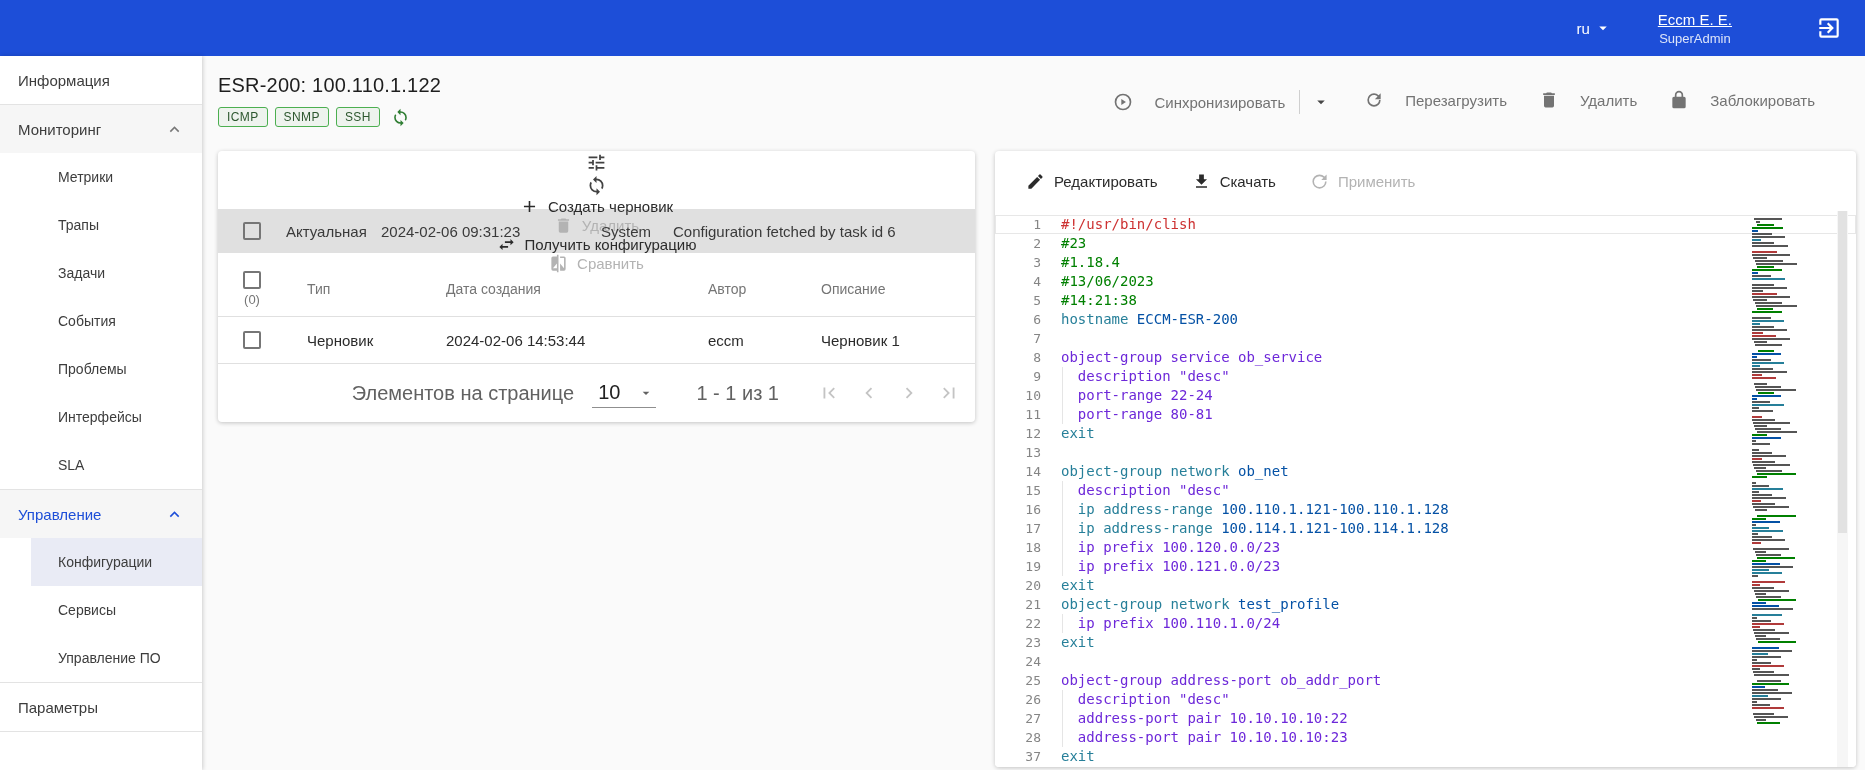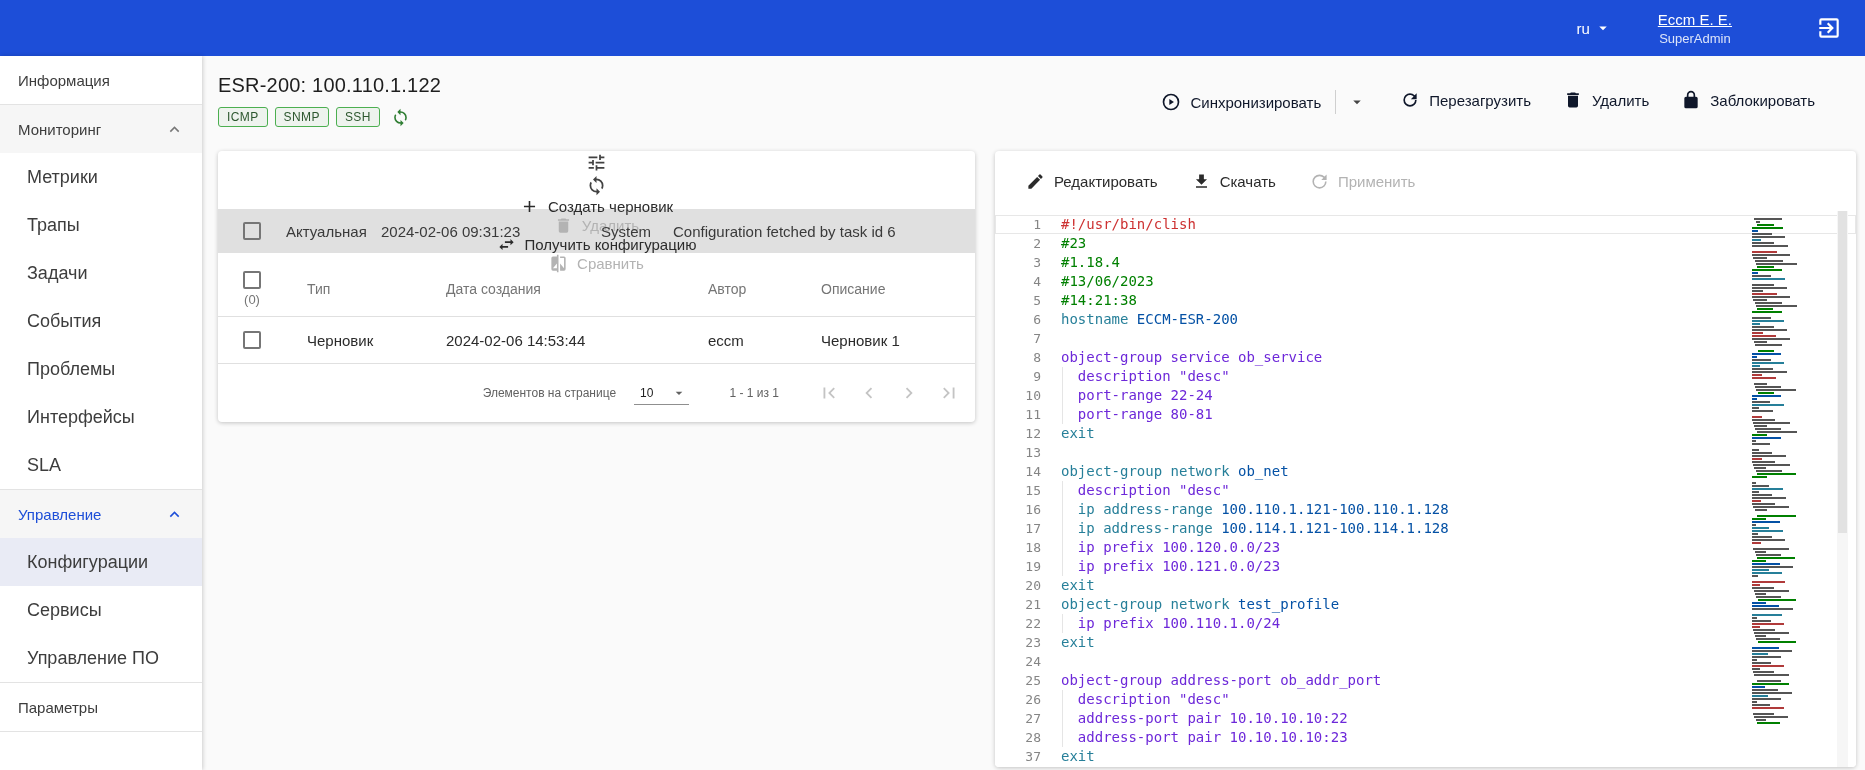--- a/index.html
+++ b/index.html
@@ -18,36 +18,36 @@
   .logout-btn svg { width:26px; height:26px; fill:#fff; }
 
   
   .shell { flex:1; display:flex; min-height:0; }
   .sidebar { width:202px; background:#fff; box-shadow:1px 0 4px rgba(0,0,0,.18); z-index:2; flex:none; }
   .side-item, .side-group-header { height:48px; display:flex; align-items:center; justify-content:space-between; padding:0 18px; font-size:15px; color:#3d3d3d; cursor:pointer; }
   .side-group-header { background:#f6f6f6; }
   .side-group-header.active .grp-label { color:var(--primary,#1d4ed8); }
   .side-group-header .chevron svg { width:19px; height:19px; fill:#777; display:block; }
   .side-group-header.active .chevron svg { fill:var(--primary,#1d4ed8); }
-  .side-subitem { height:48px; display:flex; align-items:center; padding-left:27px; font-size:18px; color:#3d3d3d; cursor:pointer; }
+  .side-subitem { height:48px; display:flex; align-items:center; padding-left:27px; font-size:14px; color:#3d3d3d; cursor:pointer;margin-left:31px; }
   .side-subitem.selected { background:#e9ebf5; }
   .side-divider { height:1px; background:#e3e3e3; }
 
   .main { flex:1; min-width:0; display:flex; flex-direction:column; }
 
   
   .page-header { display:flex; justify-content:space-between; padding:18px 50px 0 16px; flex:none; }
   .page-title { font-size:20px; font-weight:500; color:#1e1e1e; margin:0 0 10px; letter-spacing:.2px; }
   .badge-row { display:flex; align-items:center; gap:11px; }
   .badges { display:flex; gap:7px; }
   .badge { font-size:12px; font-weight:500; color:#2c572e; background:#eef3ee; border:1px solid var(--badge-green,#4caf50); border-radius:3px; padding:2px 8px; letter-spacing:.4px; }
   .badge-refresh { display:grid; place-items:center; cursor:pointer; }
   .badge-refresh svg { width:19px; height:19px; fill:#2e7d32; }
   .ph-actions { display:flex; align-items:flex-start; gap:32px; padding-top:16px; }
-  .action-btn { display:flex; align-items:center; gap:9px; background:none; border:none; font-family:"Liberation Sans",sans-serif; font-size:15px; font-weight:500; color:#0f172a; cursor:pointer; padding:0; }
+  .action-btn { display:flex; align-items:center; gap:21px; background:none; border:none; font-family:"Liberation Sans",sans-serif; font-size:15px; font-weight:500; color:#737373; cursor:pointer; padding:0; }
   .action-btn svg { width:20px; height:20px; }
   .sync-group { display:flex; align-items:center; }
   .sync-caret { background:none; border:none; border-left:1px solid #cfcfcf; margin-left:14px; padding:3px 2px 3px 12px; cursor:pointer; }
   .sync-caret svg { width:18px; height:18px; fill:#454545; display:block; }
 
   
   .content { flex:1; display:flex; gap:20px; padding:24px 9px 0 16px; min-height:0; align-items:flex-start; }
   .card { background:#fff; border-radius:4px; box-shadow:0 1px 4px rgba(0,0,0,.22); }
 
   
@@ -59,21 +59,21 @@
   .tb-btn svg { width:19px; height:19px; fill:currentColor; flex:none; }
   .tb-btn.disabled { color:#b3b3b3; cursor:default; }
   .actual-row { display:grid; grid-template-columns:68px 95px 220px 72px 1fr; align-items:center; height:44px; background:#e0e0e0; font-size:15px; color:#3a3a3a; margin-bottom:8px; }
   .cb-cell { display:flex; flex-direction:column; align-items:center; justify-content:center; gap:3px; }
   .checkbox { width:18px; height:18px; border:2px solid #767676; border-radius:2px; display:inline-block; cursor:pointer; }
   .table-header, .table-row { display:grid; grid-template-columns:68px 139px 262px 113px 1fr; align-items:center; }
   .table-header { height:56px; border-bottom:1px solid #e0e0e0; color:#757575; font-size:14px; }
   .table-header .cell, .table-row .cell { padding-left:21px; }
   .cb-count { font-size:13px; color:#757575; }
   .table-row { height:47px; border-bottom:1px solid #e0e0e0; font-size:15px; color:#2b2b2b; cursor:pointer; }
-  .pagination { display:flex; align-items:center; justify-content:flex-end; height:58px; font-size:12px; color:#616161; padding-right:6px; }
+  .pagination { display:flex; align-items:center; justify-content:flex-end; height:58px; font-size:20px; color:#616161; padding-right:6px; }
   .pp-select { display:flex; align-items:center; gap:18px; border-bottom:1px solid #8f8f8f; margin-left:18px; padding:3px 2px 3px 6px; color:#212121; cursor:pointer; }
   .pp-select svg { width:16px; height:16px; fill:#616161; }
   .pg-range { margin:0 30px 0 40px; white-space:nowrap; }
   .pg-btn { width:40px; height:40px; border:none; background:none; display:grid; place-items:center; }
   .pg-btn svg { width:22px; height:22px; fill:#c4c4c4; }
 
   
   .editor-card { flex:1; min-width:0; height:616px; display:flex; flex-direction:column; overflow:hidden; }
   .editor-toolbar { display:flex; align-items:center; height:60px; padding:0 14px; flex:none; }
   .editor-toolbar .tb-btn { padding:0 17px; }

